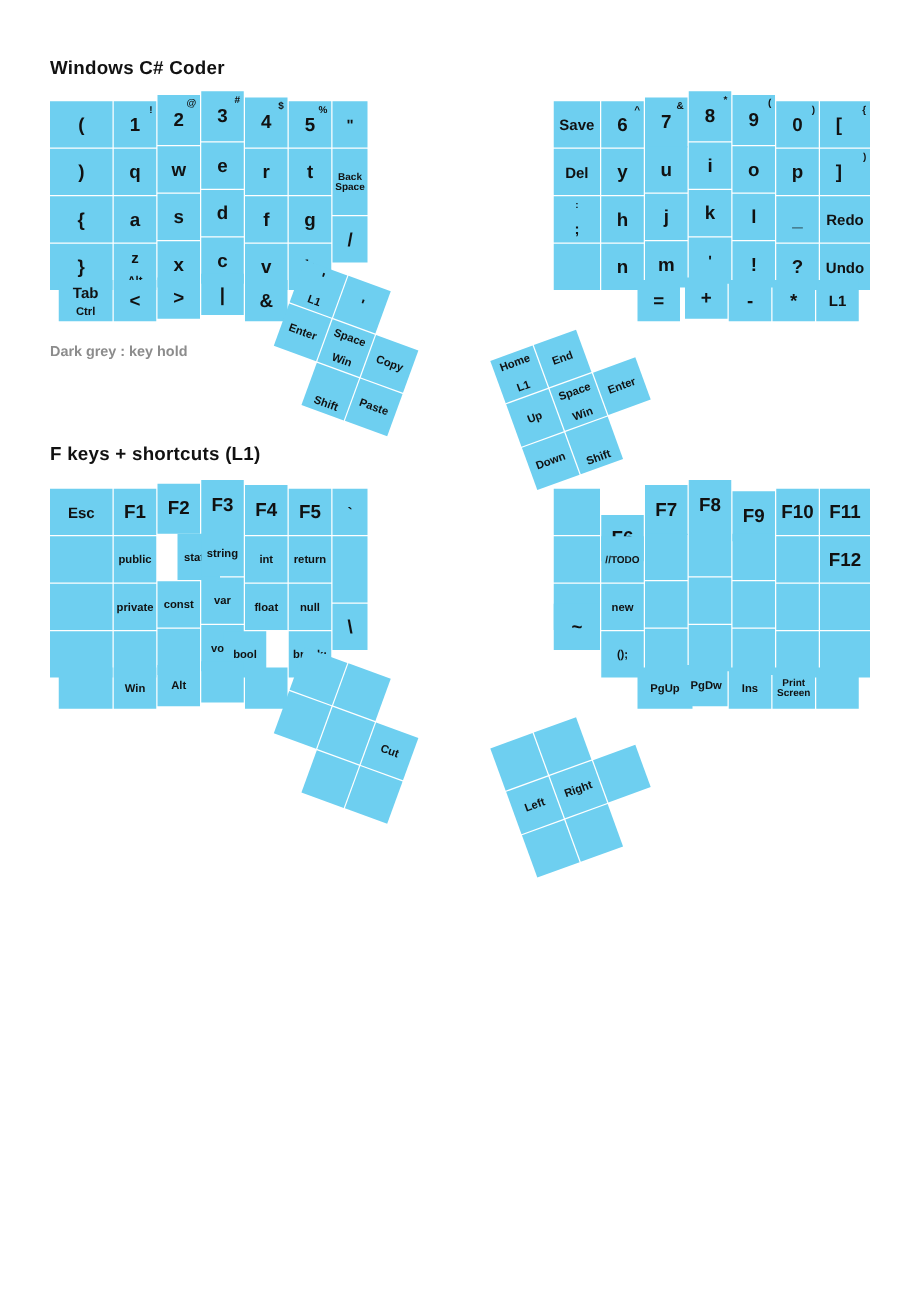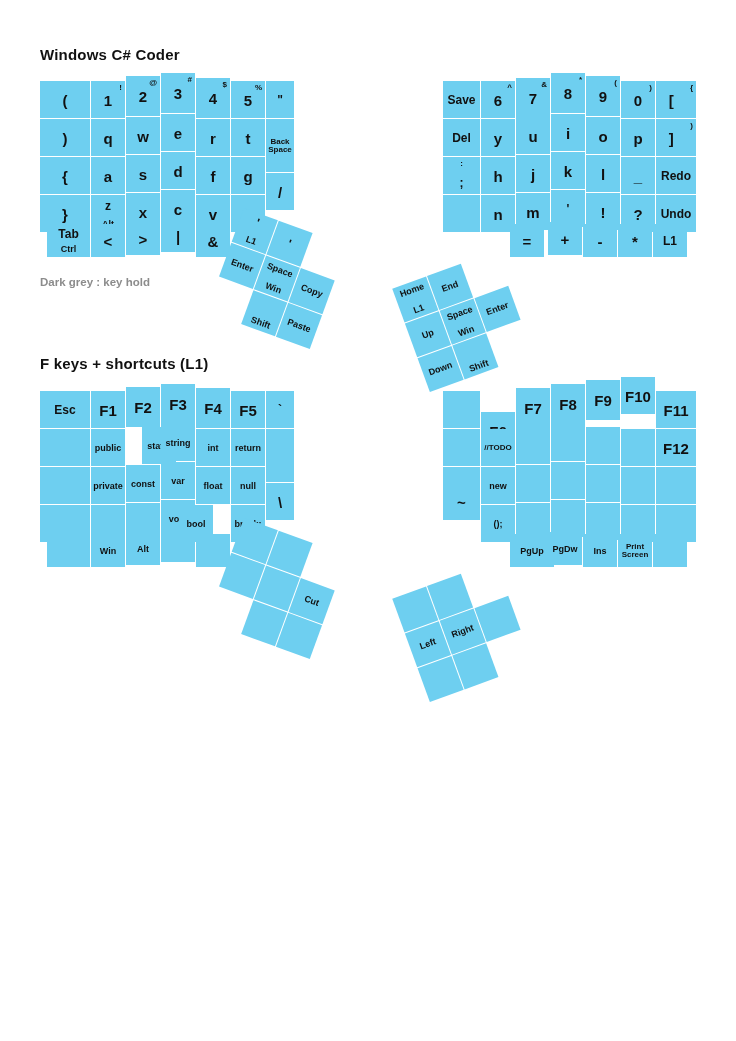--- a/index.html
+++ b/index.html
@@ -436,24 +436,24 @@
   <div class="key" style="left:443px;top:391px;width:37px;height:37px;"></div>
   <div class="key" style="left:481px;top:412px;width:34px;height:37px;">
     <span class="lbl c lg">F6</span>
   </div>
   <div class="key" style="left:516px;top:388px;width:34px;height:40px;">
     <span class="lbl c lg">F7</span>
   </div>
   <div class="key" style="left:551px;top:384px;width:34px;height:40px;">
     <span class="lbl c lg">F8</span>
   </div>
-  <div class="key" style="left:586px;top:380px;width:34px;height:40px;">
+  <div class="key" style="left:586px;top:393px;width:34px;height:40px;">
     <span class="lbl c lg">F9</span>
   </div>
-  <div class="key" style="left:621px;top:377px;width:34px;height:37px;">
+  <div class="key" style="left:621px;top:391px;width:34px;height:37px;">
     <span class="lbl c lg">F10</span>
   </div>
   <div class="key" style="left:656px;top:391px;width:40px;height:37px;">
     <span class="lbl c lg">F11</span>
   </div>
 
   <div class="key" style="left:443px;top:429px;width:37px;height:37px;"></div>
   <div class="key" style="left:481px;top:429px;width:34px;height:37px;">
     <span class="lbl c xs">//TODO</span>
   </div>

